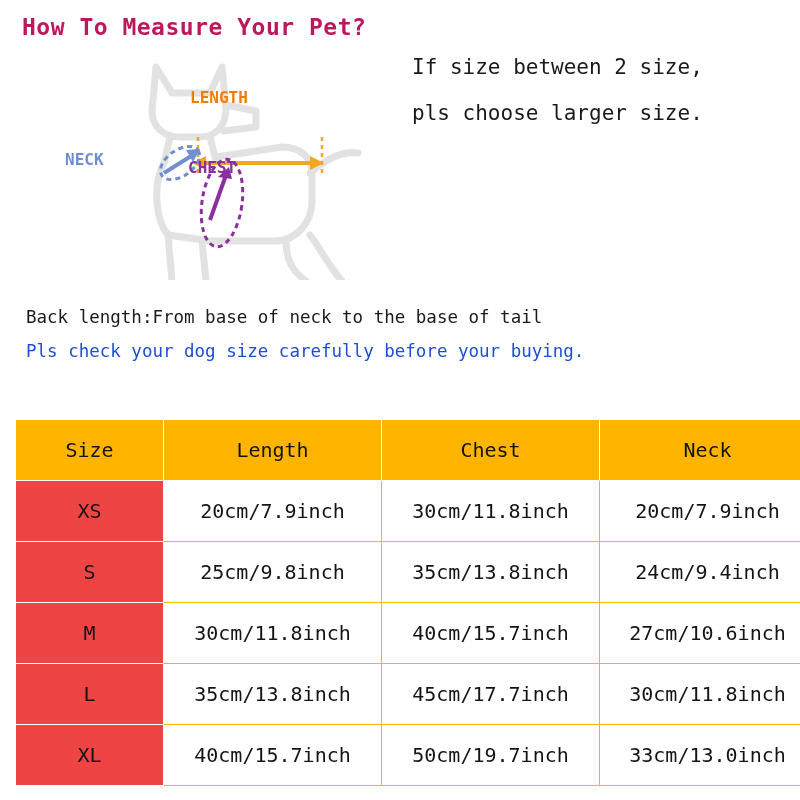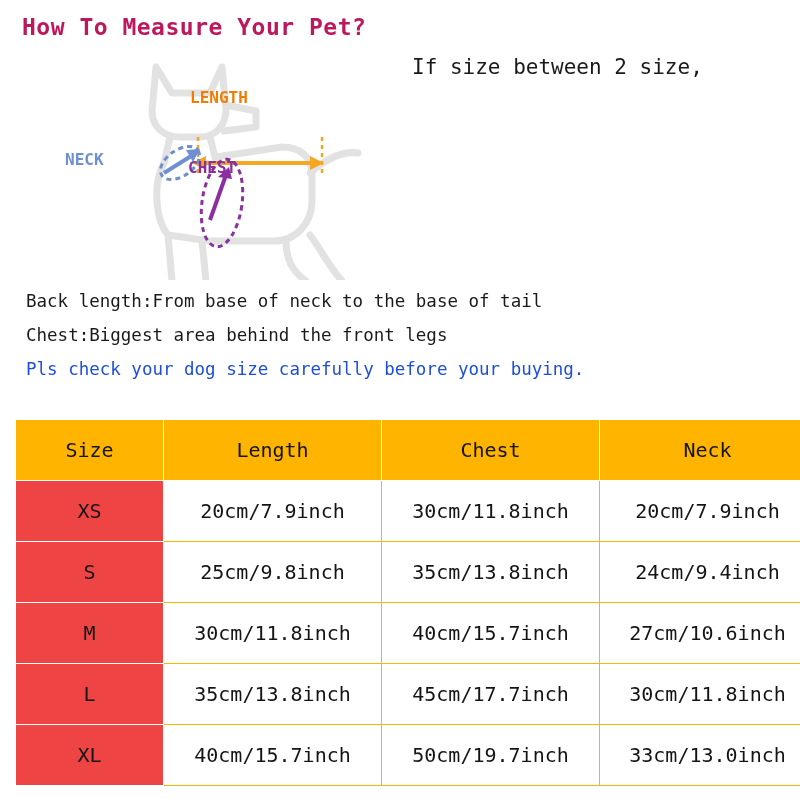--- a/index.html
+++ b/index.html
@@ -45,21 +45,21 @@
     left: 60px;
     top: 45px;
     width: 340px;
     height: 235px;
   }
   .diagram svg { display: block; }
 
   .desc {
     position: absolute;
     left: 26px;
-    top: 284px;
+    top: 300px;
     width: 760px;
     font-size: 17.5px;
     line-height: 34px;
     color: #1a1a1a;
   }
   .desc .red {
     color: #1d4ed8;
   }
   .desc-line { white-space: nowrap; }
 
@@ -121,20 +121,21 @@
 </style>
 </head>
 <body>
 
 <div class="page">
 
   <div class="title">How To Measure Your Pet?</div>
 
   <div class="note-block">
     <div class="note-line">If size between 2 size,</div>
+    <div class="note-line">pls choose larger size.</div>
   </div>
 
   <div class="diagram">
     <svg width="340" height="235" viewBox="0 0 340 235" xmlns="http://www.w3.org/2000/svg">
 
       <g fill="none" stroke="#e2e2e2" stroke-width="7" stroke-linejoin="round" stroke-linecap="round">
 
         <path d="M96 22 L92 66 C92 82 104 92 120 92 L140 92 C156 92 166 80 166 64 L162 22 L150 48 L112 48 Z"></path>
 
         <path d="M166 60 L196 66 L196 82 L164 86"></path>
@@ -173,21 +174,20 @@
         <ellipse cx="162" cy="158" rx="20" ry="44" transform="rotate(8 162 158)"></ellipse>
       </g>
       <path d="M150 175 L166 130" stroke="#8b2fa0" stroke-width="4" fill="none"></path>
       <polygon points="169,122 158,132 172,134" fill="#8b2fa0"></polygon>
       <text class="label-chest" x="128" y="128">CHEST</text>
     </svg>
   </div>
 
   <div class="desc">
     <div class="desc-line">Back length:From base of neck to the base of tail</div>
-    <div class="desc-line">Chest:Biggest area behind the front legs</div>
     <div class="desc-line red">Pls check your dog size carefully before your buying.</div>
   </div>
 
   <table class="size-table">
     <colgroup>
       <col class="c0">
         <col class="c1">
         <col class="c2">
         <col class="c3">
     </colgroup>

